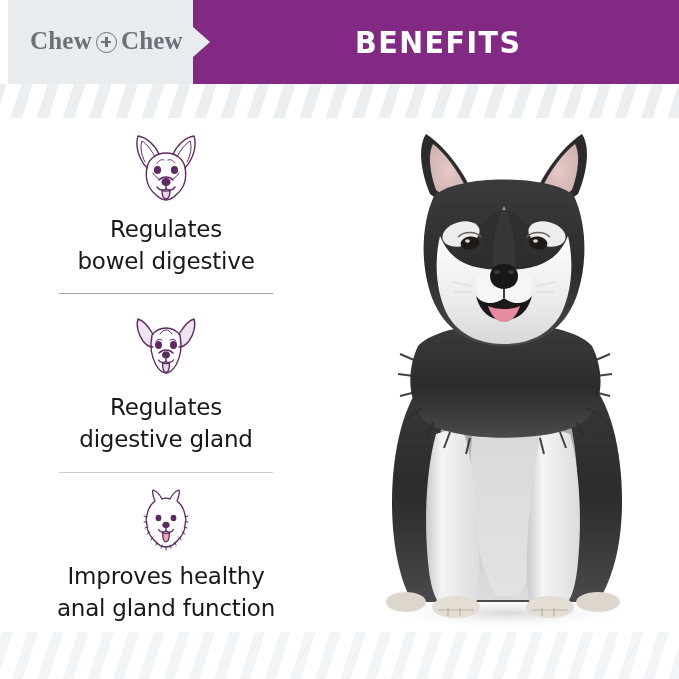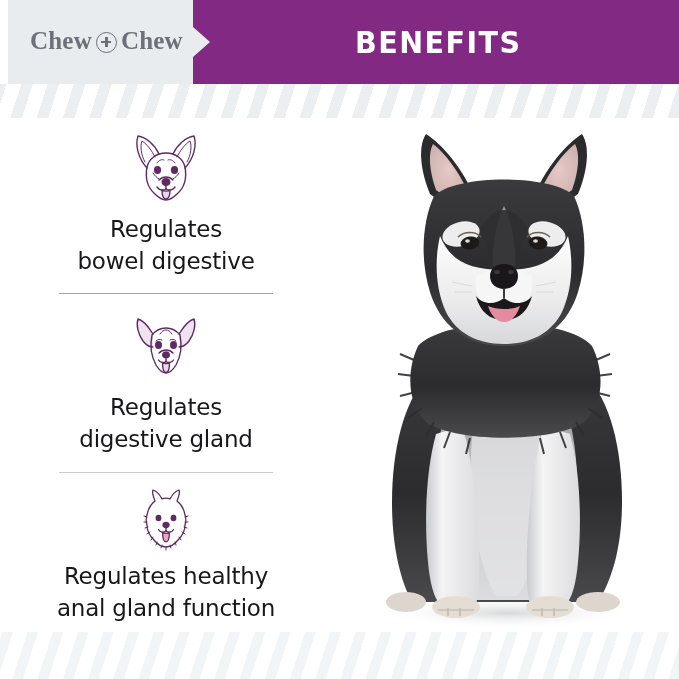--- a/index.html
+++ b/index.html
@@ -287,21 +287,21 @@
           <path d="M43 41.2 L43 44"></path>
 
           <path d="M43 44 C40.5 46.2 37 45.2 35.5 42.5"></path>
           <path d="M43 44 C45.5 46.2 49 45.2 50.5 42.5"></path>
 
           <path d="M39.6 45.2 C39.6 51.5 41 54.8 43 54.8 C45 54.8 46.4 51.5 46.4 45.2
                    C45 46.7 41 46.7 39.6 45.2 Z" fill="#e9a7c4" stroke="#5f2a63"></path>
         </g>
       </svg>
       <div class="benefit-text">
-        <div>Regulates healthy</div>
+        <div>Improves healthy</div>
         <div>anal gland function</div>
       </div>
     </div>
 
   </div>
 
   <svg class="photo" viewBox="0 0 349 525">
     <defs>
       <linearGradient id="furDark" x1="0" y1="0" x2="0" y2="1">
         <stop offset="0%" stop-color="#3b3b3d"></stop>

